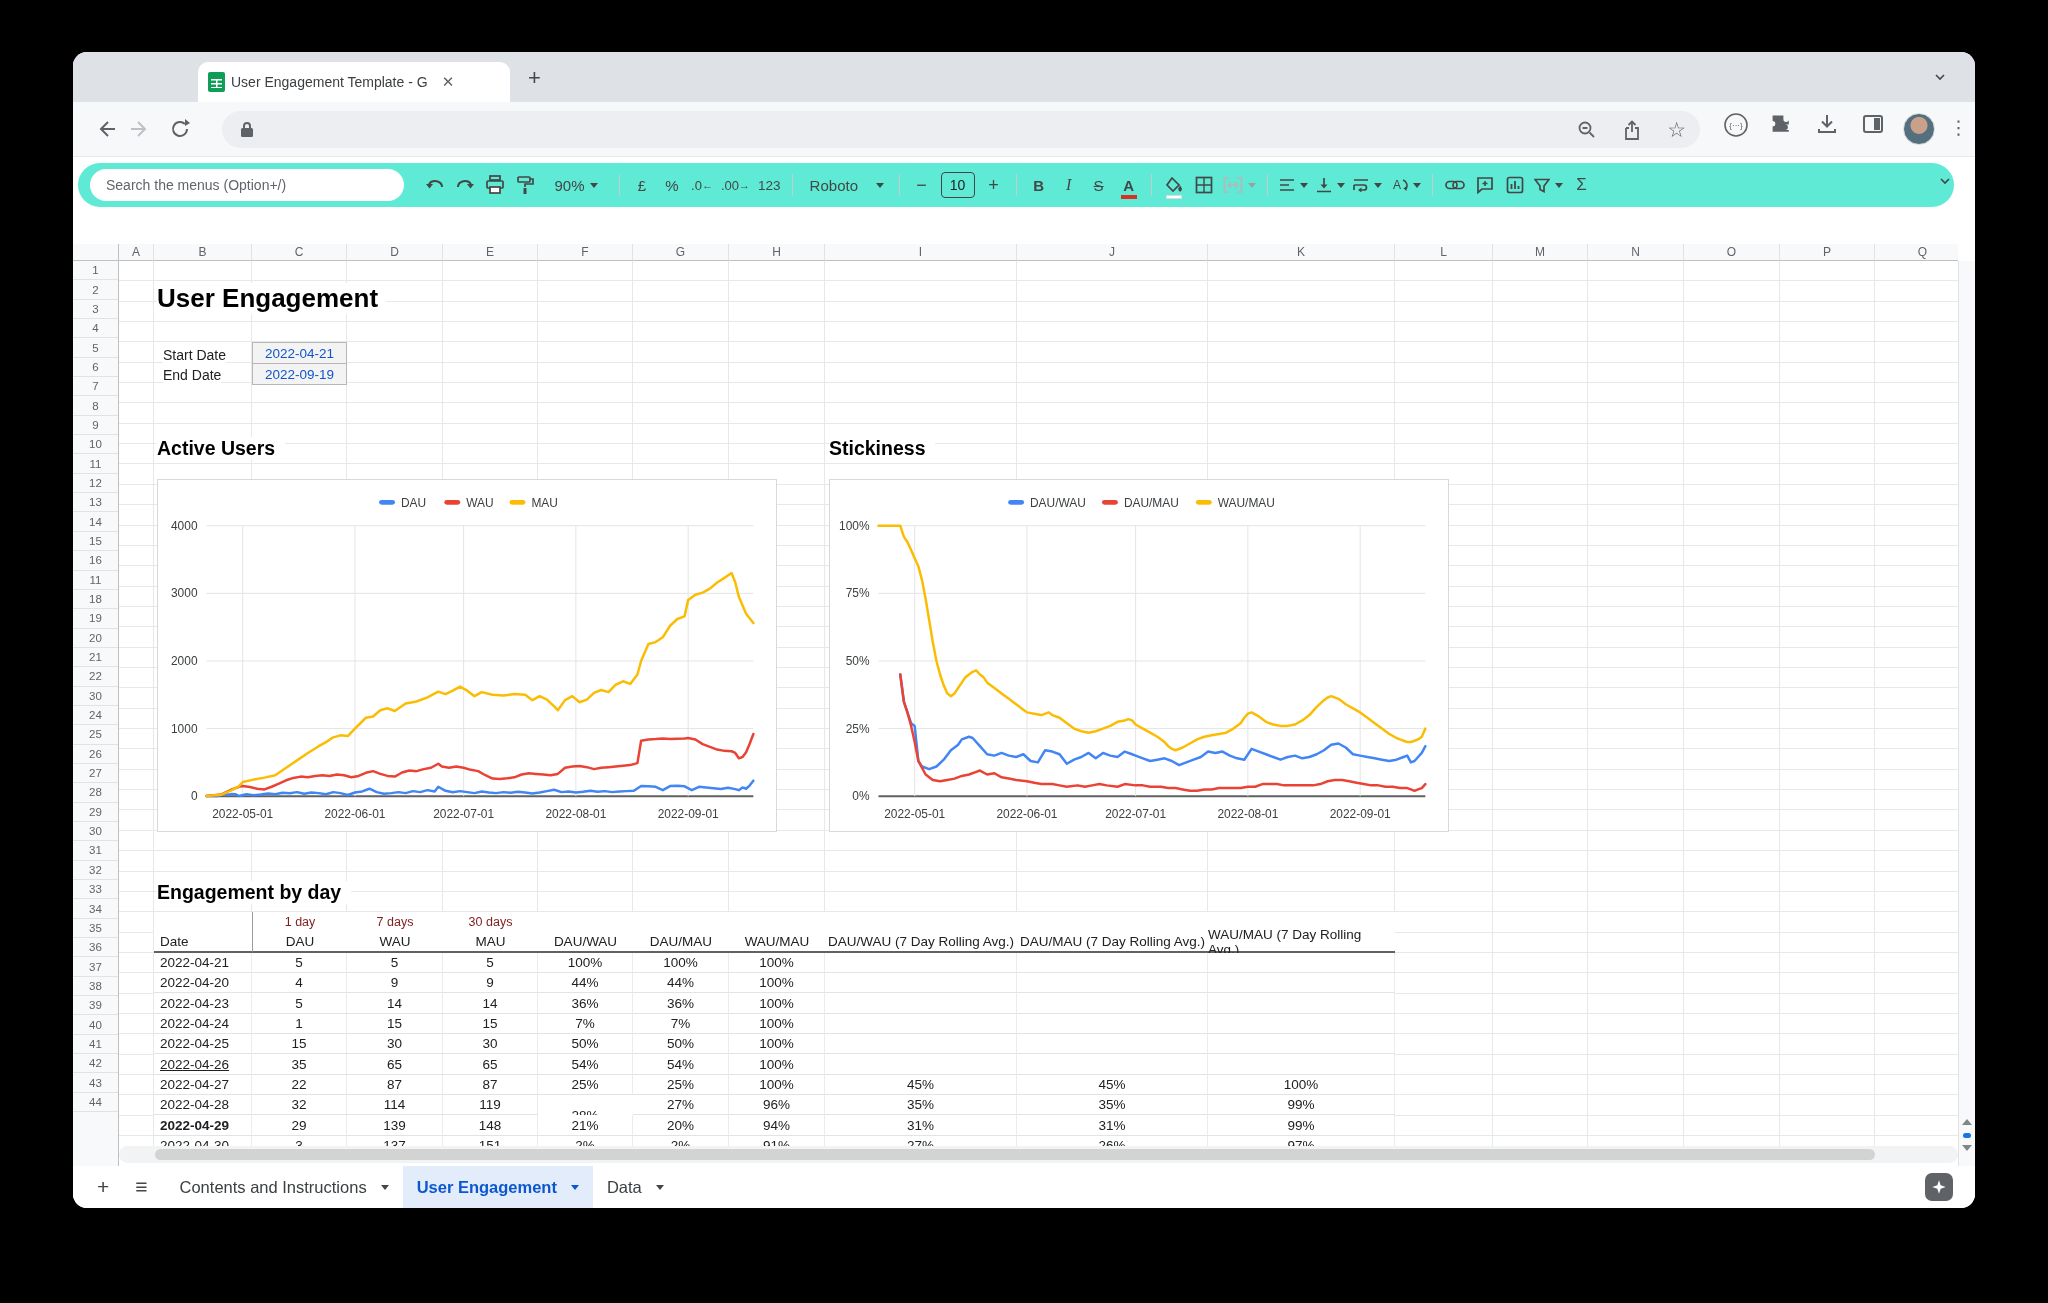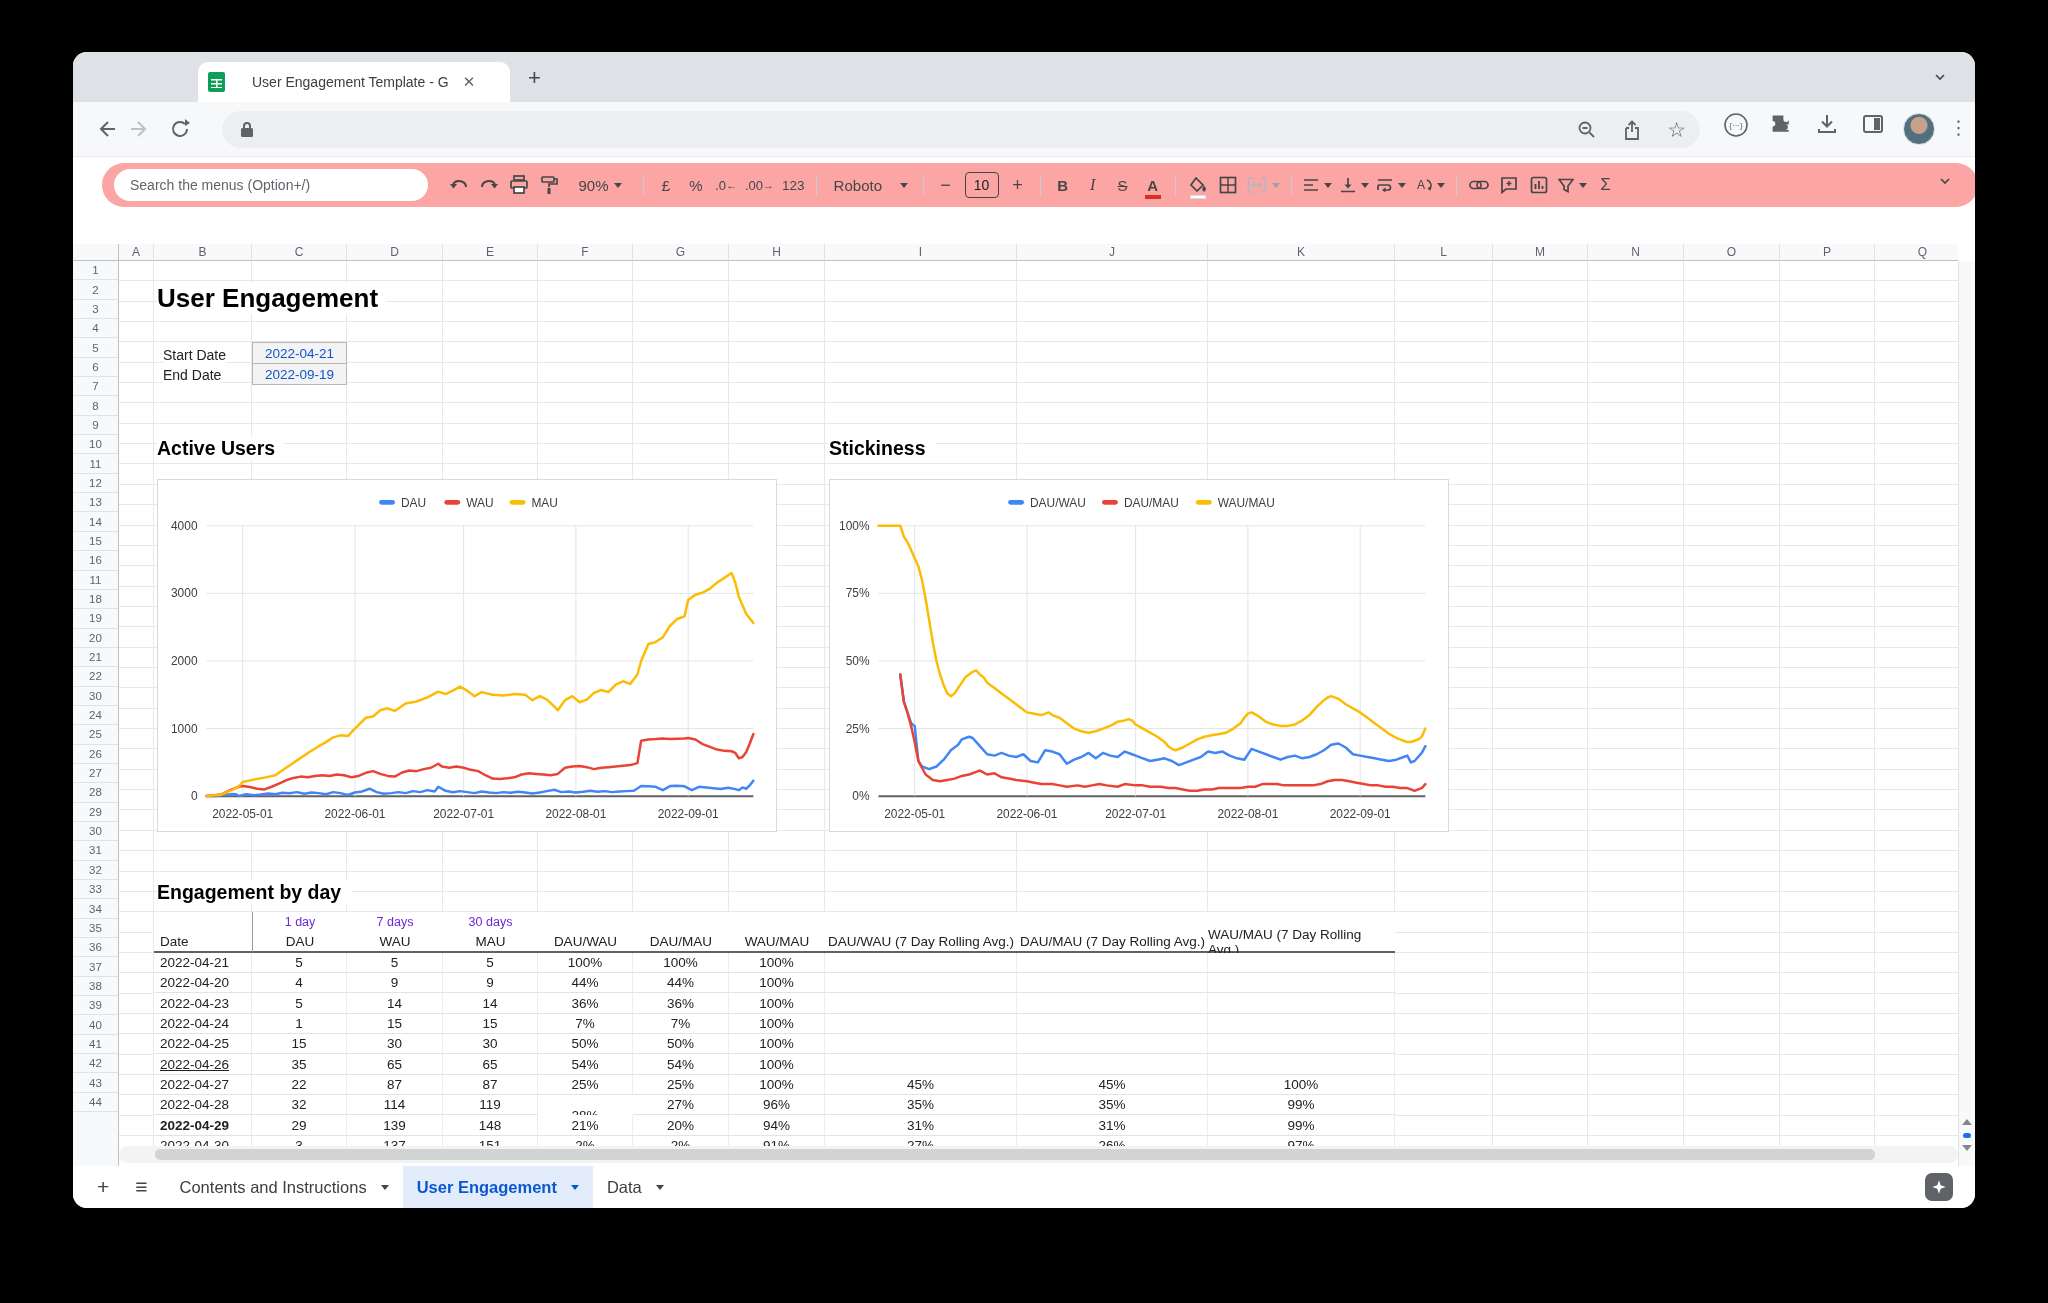--- a/index.html
+++ b/index.html
@@ -4,39 +4,39 @@
 <style>
   * { margin:0; padding:0; box-sizing:border-box; }
   html,body { background:#000; font-family:"Liberation Sans", sans-serif; }
   #stage { position:relative; width:2048px; height:1303px; background:#000; overflow:hidden; }
   .window { position:absolute; left:73px; top:52px; width:1902px; height:1156px; background:#fff; border-radius:14px; overflow:hidden; box-shadow:0 10px 40px rgba(0,0,0,.6); }
 
   
   .tabstrip { position:absolute; left:0; top:0; width:100%; height:50px; background:#dee1e6; }
   .tl { position:absolute; top:73px; width:15px; height:15px; border-radius:50%; }
   .tab { position:absolute; left:125px; top:10px; width:312px; height:40px; background:#fff; border-radius:10px 10px 0 0; display:flex; align-items:center; padding:0 10px; }
-  .tab-title { font-size:14px; color:#3c4043; white-space:nowrap; overflow:hidden; max-width:240px; margin-left:27px; }
+  .tab-title { font-size:14px; color:#3c4043; white-space:nowrap; overflow:hidden; max-width:240px; margin-left:6px; }
   .sheets-ico { width:17px; height:20px; background:#0f9d58; border-radius:2px; position:relative; flex:none; }
   .sheets-ico:before { content:""; position:absolute; left:3px; top:7px; width:11px; height:9px;
      background:linear-gradient(#fff,#fff) 0 0/11px 1.5px no-repeat, linear-gradient(#fff,#fff) 0 4px/11px 1.5px no-repeat, linear-gradient(#fff,#fff) 0 8px/11px 1.5px no-repeat, linear-gradient(#fff,#fff) 5px 0/1.5px 9px no-repeat; }
   .tab-close { margin-left:14px; color:#5f6368; font-size:15px; cursor:pointer; }
   .newtab { position:absolute; left:455px; top:16px; font-size:22px; color:#45474a; line-height:20px; }
   .strip-chev { position:absolute; right:28px; top:18px; }
 
   
   .btoolbar { position:absolute; left:0; top:50px; width:100%; height:55px; background:#f7f8f9; border-bottom:1px solid #e8eaed; }
   .addr { position:absolute; left:149px; top:9px; width:1478px; height:37px; background:#eceef1; border-radius:19px; display:flex; align-items:center; }
   .addr-right { position:absolute; right:14px; top:0; height:37px; display:flex; align-items:center; gap:26px; }
   .ext-ic { position:absolute; top:10px; }
   .avatar { position:absolute; left:1830px; top:11px; width:32px; height:32px; border-radius:50%; background:radial-gradient(circle at 50% 38%, #c9a08a 0 8px, #54707e 9px); border:1px solid #dadce0; }
   svg.ic { display:block; }
 
   
   .stoolbar { position:absolute; left:0; top:105px; width:100%; height:55px; background:#fff; }
-  .stool-pill { position:absolute; left:29px; top:6px; width:1876px; height:44px; background:#fca5a5; border-radius:22px; display:flex; align-items:center;text-align:center; }
+  .stool-pill { position:absolute; left:5px; top:6px; width:1876px; height:44px; background:#5eead4; border-radius:22px; display:flex; align-items:center;text-align:center; }
   .search-pill { width:314px; height:32px; background:#fff; border-radius:16px; margin-left:12px; display:flex; align-items:center; padding-left:16px; font-size:14px; color:#60656b; flex:none; }
   .tb { height:32px; min-width:30px; display:flex; align-items:center; justify-content:center; color:#444746; font-size:15px; flex:none; padding:0 4px; border-radius:6px; }
   .tb svg { display:block; }
   .tsep { width:1px; height:22px; background:#c7cbd1; margin:0 7px; flex:none; }
   .caret { width:0; height:0; border-left:4px solid transparent; border-right:4px solid transparent; border-top:5px solid #444746; margin-left:5px; }
   .caret.dim { border-top-color:#9aa0a6; }
   .fsize-box { width:34px; height:26px; border:1px solid #444746; border-radius:4px; display:flex; align-items:center; justify-content:center; font-size:14px; color:#202124; }
   .tcolor { position:relative; font-size:15px; font-weight:bold; }
   .tcolor i { position:absolute; left:50%; transform:translateX(-50%); bottom:2px; width:16px; height:4px; background:#d93025; }
   .tfill i { position:absolute; left:50%; transform:translateX(-50%); bottom:2px; width:16px; height:4px; background:#fff; border:1px solid #dadce0; }
@@ -70,21 +70,21 @@
   .h2 { font-size:19.5px; font-weight:bold; color:#000; padding-right:10px; }
   .chart { position:absolute; width:620px; height:353px; background:#fff; border:1px solid #d9d9d9; }
   .chart svg { width:100%; height:100%; }
   .cl { font-size:12px; fill:#3c4043; font-family:"Liberation Sans", sans-serif; }
 
   
   .etable { position:absolute; background:#fff; }
   .trow { display:flex; height:20.35px; }
   .tcell { flex:none; font-size:13.5px; color:#202124; display:flex; align-items:center; justify-content:center; border-right:1px solid #ececec; border-bottom:1px solid #e3e3e3; background:#fff; }
   .tcell.date { justify-content:flex-start; padding-left:6px; }
-  .grouph .tcell { border-bottom:none; border-right:none; color:#6d28d9; font-size:12.5px; }
+  .grouph .tcell { border-bottom:none; border-right:none; color:#7f1d1d; font-size:12.5px; }
   .headh .tcell { border-bottom:2px solid #616161; border-right:none; }
   .vdiv { border-left:1px solid #9a9a9a; }
 
   
   .vscroll { position:absolute; right:0; top:17px; width:17px; bottom:0; background:#f8f9fa; border-left:1px solid #e1e3e1; }
   .vthumb { position:absolute; left:4px; width:8px; background:#1a73e8; border-radius:4px; }
   .sarrow { position:absolute; left:3px; width:0; height:0; border-left:5px solid transparent; border-right:5px solid transparent; }
   .hscroll { position:absolute; left:46px; right:17px; bottom:3px; height:17px; background:#f1f3f4; border-radius:9px; }
   .hthumb { position:absolute; left:36px; top:3px; height:11px; width:1720px; background:#d2d4d4; border-radius:6px; }
 

